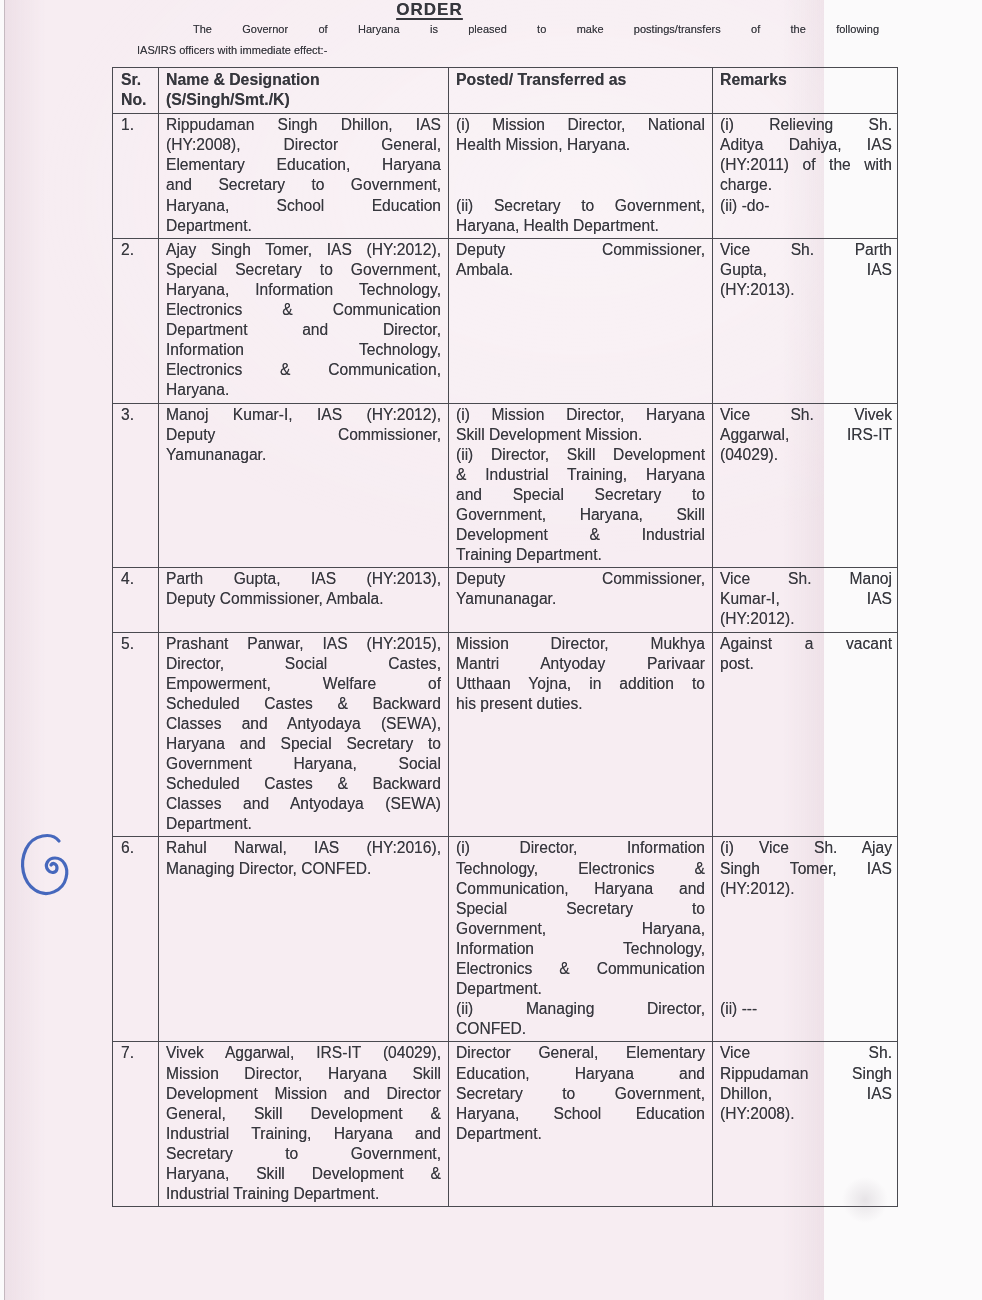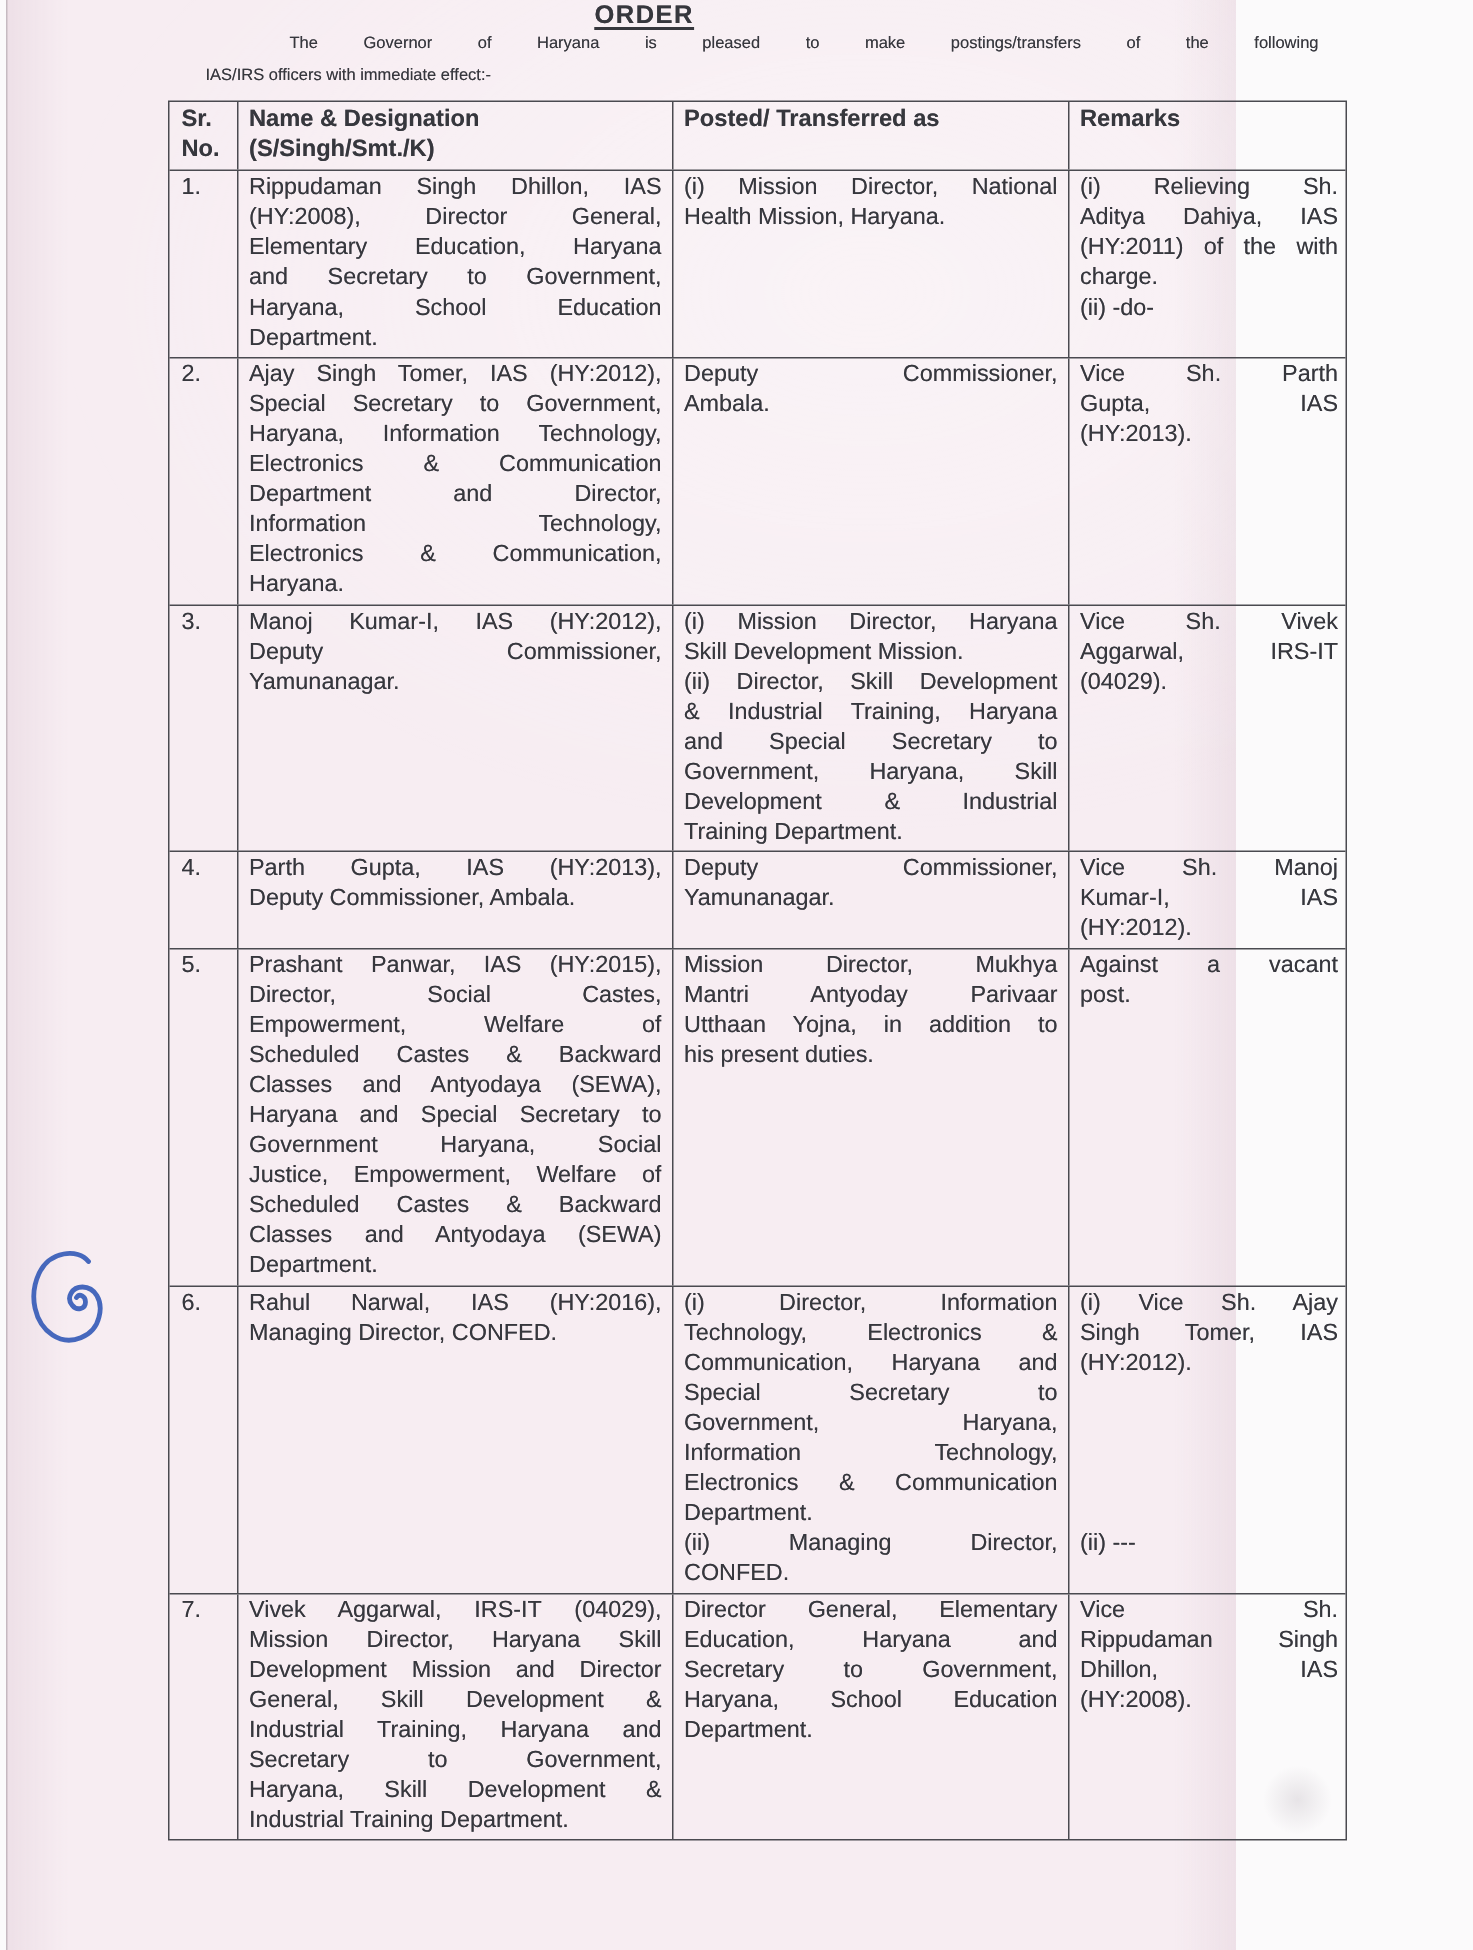--- a/index.html
+++ b/index.html
@@ -119,20 +119,24 @@
               <div class="jline">and Secretary to Government,</div>
               <div class="jline">Haryana, School Education</div>
               <div class="pline">Department.</div>
             </div>
           </div>
           <div class="tcell">
             <div class="para">
               <div class="jline">(i) Mission Director, National</div>
               <div class="pline">Health Mission, Haryana.</div>
             </div>
+            <div class="para" style="margin-top: 40.2px;">
+              <div class="jline">(ii) Secretary to Government,</div>
+              <div class="pline">Haryana, Health Department.</div>
+            </div>
           </div>
           <div class="tcell">
             <div class="para">
               <div class="jline">(i) Relieving Sh.</div>
               <div class="jline">Aditya Dahiya, IAS</div>
               <div class="jline">(HY:2011) of the with</div>
               <div class="pline">charge.</div>
             </div>
             <div class="para">
               <div class="pline">(ii) -do-</div>
@@ -232,21 +236,20 @@
           </div>
           <div class="tcell">
             <div class="para">
               <div class="jline">Prashant Panwar, IAS (HY:2015),</div>
               <div class="jline">Director, Social Castes,</div>
               <div class="jline">Empowerment, Welfare of</div>
               <div class="jline">Scheduled Castes &amp; Backward</div>
               <div class="jline">Classes and Antyodaya (SEWA),</div>
               <div class="jline">Haryana and Special Secretary to</div>
               <div class="jline">Government Haryana, Social</div>
-              <div class="jline">Justice, Empowerment, Welfare of</div>
               <div class="jline">Scheduled Castes &amp; Backward</div>
               <div class="jline">Classes and Antyodaya (SEWA)</div>
               <div class="pline">Department.</div>
             </div>
           </div>
           <div class="tcell">
             <div class="para">
               <div class="jline">Mission Director, Mukhya</div>
               <div class="jline">Mantri Antyoday Parivaar</div>
               <div class="jline">Utthaan Yojna, in addition to</div>

